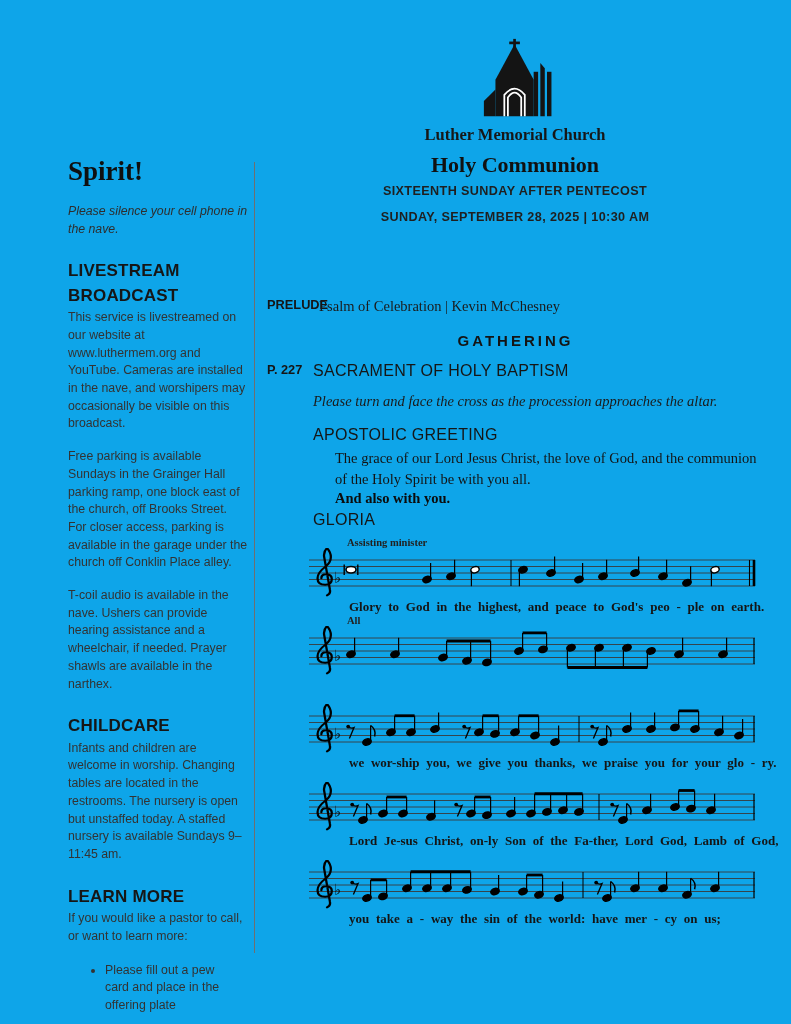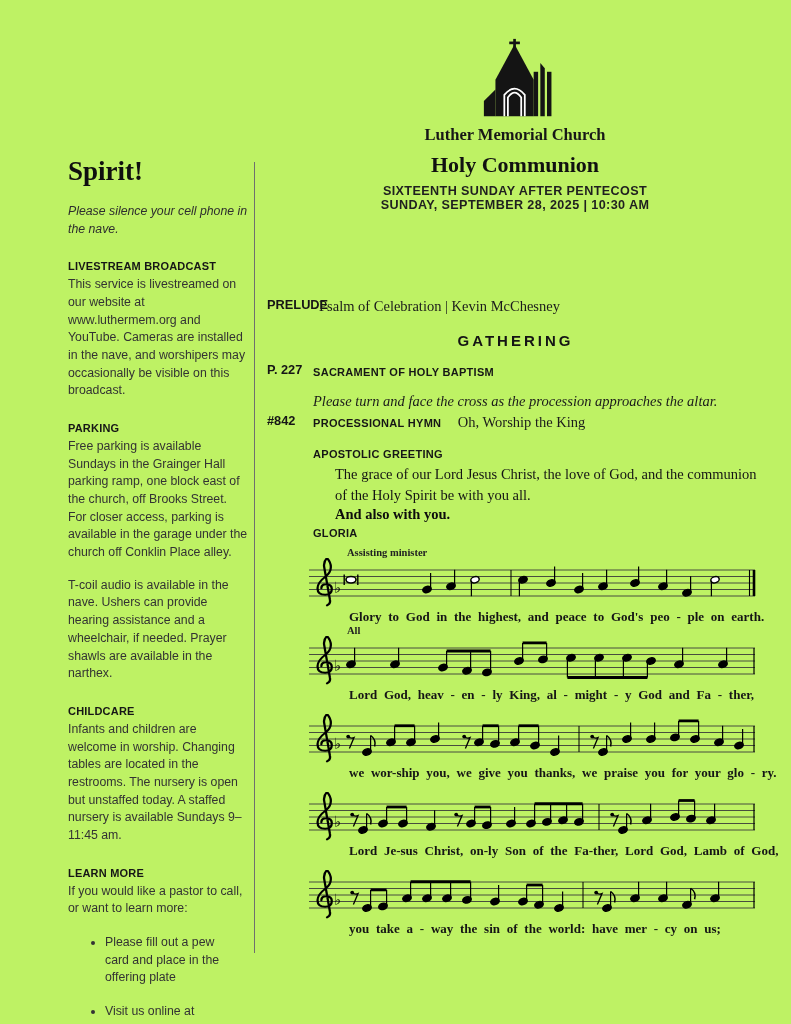--- a/index.html
+++ b/index.html
@@ -1,38 +1,38 @@
 <!DOCTYPE html>
 <html><head>
 <meta charset="utf-8">
 <style>
   html,body{margin:0;padding:0;background:#fff;}
-  .page{position:relative;width:791px;height:1024px;background:#bef264;overflow:hidden;
+  .page{position:relative;width:791px;height:1024px;background:#0ea5e9;overflow:hidden;
         font-family:"Liberation Sans",sans-serif;color:#2b2b2b;}
   
   .header{position:absolute;left:267px;top:38px;width:496px;text-align:center;}
   .logo{display:inline-block;width:96px;height:80px;}
   .church-name{font-family:"Liberation Serif",serif;font-weight:bold;font-size:16.5px;color:#171717;margin-top:3px;}
   .service-title{font-family:"Liberation Serif",serif;font-weight:bold;font-size:22px;color:#111;margin-top:7px;}
   .subtitle{font-size:12.6px;font-weight:bold;letter-spacing:.4px;color:#1f1f1f;margin-top:6px;}
-  .subtitle + .subtitle{margin-top:0;}
+  .subtitle + .subtitle{margin-top:12px;}
   
   .sidebar{position:absolute;left:68px;top:152px;width:180px;font-size:12.3px;line-height:1.44;color:#333;}
   .welcome{font-family:"Liberation Serif",serif;font-weight:bold;font-size:27px;color:#0f0f0f;margin:0 0 12px 0;}
   .silence{font-style:italic;margin:0 0 15px 0;color:#2e2e2e;}
   .side-sec{margin-bottom:15px;}
-  .side-h{font-weight:bold;font-size:11px;color:#161616;letter-spacing:.2px;margin-bottom:1px;margin-top:21px;}
+  .side-h{font-weight:bold;font-size:17px;color:#161616;letter-spacing:.2px;margin-bottom:1px;margin-top:21px;}
   .side-bullets{margin:0;padding-left:21px;}
   .side-bullets li{margin:16px;}
   .divider{position:absolute;left:254px;top:162px;width:1px;height:791px;background:#6f6f6f;}
   
   .main{position:absolute;left:267px;top:296px;width:497px;}
   .row{position:relative;padding-left:46px;}
   .hang{position:absolute;left:0;top:1px;font-weight:bold;font-size:12.8px;color:#161616;}
-  .lbl{font-weight:bold;font-size:11px;letter-spacing:.3px;color:#161616;}
+  .lbl{font-weight:normal;font-size:16px;letter-spacing:.3px;color:#161616;}
   .serif{font-family:"Liberation Serif",serif;font-size:14.5px;color:#1b1b1b;}
   .prelude .serif{margin-left:6px;}
   .gathering{text-align:center;font-weight:bold;font-size:15px;letter-spacing:3px;color:#141414;margin:16px 0 12px 0;}
   .rubric{font-family:"Liberation Serif",serif;font-style:italic;font-size:14.5px;color:#1b1b1b;
           padding-left:46px;margin:12px 0 2px 0;}
   .item{margin:0 0 0 0;line-height:1.25;}
   .hymn-title{margin-left:12px;}
   .greeting{margin-top:16px;}
   .greet-h{padding-left:46px;}
   .greet-p{font-family:"Liberation Serif",serif;font-size:14.5px;color:#141414;margin:4px 0 0 0;
@@ -77,21 +77,20 @@
 
   <aside class="sidebar">
     <h1 class="welcome">Spirit!</h1>
     <p class="silence">Please silence your cell phone in the nave.</p>
 
     <div class="side-sec">
       <div class="side-h">LIVESTREAM BROADCAST</div>
       <div>This service is livestreamed on our website at www.luthermem.org and YouTube. Cameras are installed in the nave, and worshipers may occasionally be visible on this broadcast.</div>
     </div>
     <div class="side-sec">
-      <div class="side-h">PARKING</div>
       <div>Free parking is available Sundays in the Grainger Hall parking ramp, one block east of the church, off Brooks Street. For closer access, parking is available in the garage under the church off Conklin Place alley.</div>
     </div>
     <div class="side-sec">
       <div>T-coil audio is available in the nave. Ushers can provide hearing assistance and a wheelchair, if needed. Prayer shawls are available in the narthex.</div>
     </div>
     <div class="side-sec">
       <div class="side-h">CHILDCARE</div>
       <div>Infants and children are welcome in worship. Changing tables are located in the restrooms. The nursery is open but unstaffed today. A staffed nursery is available Sundays 9–11:45 am.</div>
     </div>
     <div class="side-sec">
@@ -113,25 +112,20 @@
     </div>
 
     <h2 class="gathering">GATHERING</h2>
 
     <div class="row item">
       <span class="hang">P. 227</span>
       <span class="lbl">SACRAMENT OF HOLY BAPTISM</span>
     </div>
 
     <p class="rubric">Please turn and face the cross as the procession approaches the altar.</p>
-    <div class="row item">
-      <span class="hang">#842</span>
-      <span class="lbl">PROCESSIONAL HYMN</span>
-      <span class="serif hymn-title">Oh, Worship the King</span>
-    </div>
 
     <section class="greeting">
       <div class="lbl greet-h">APOSTOLIC GREETING</div>
       <p class="greet-p">The grace of our Lord Jesus Christ, the love of God, and the communion of the Holy Spirit be with you all.</p>
       <p class="greet-r">And also with you.</p>
     </section>
 
     <div class="lbl gloria-h">GLORIA</div>
 
     <div class="staves" id="staves">
@@ -210,21 +204,20 @@
             <line x1="219.6" y1="24" x2="219.6" y2="6.875" stroke="#000" stroke-width="1.2"></line>
             <line x1="243.6" y1="22.375" x2="243.6" y2="6.875" stroke="#000" stroke-width="1.2"></line>
             <line x1="219.6" y1="6.875" x2="243.6" y2="6.875" stroke="#000" stroke-width="2.8"></line>
             <line x1="264.4" y1="22.75" x2="264.4" y2="41.5" stroke="#000" stroke-width="1.2"></line>
             <line x1="292.4" y1="22.75" x2="292.4" y2="41.5" stroke="#000" stroke-width="1.2"></line>
             <line x1="320.4" y1="22.75" x2="320.4" y2="41.5" stroke="#000" stroke-width="1.2"></line>
             <line x1="344.4" y1="26" x2="344.4" y2="41.5" stroke="#000" stroke-width="1.2"></line>
             <line x1="264.4" y1="41.5" x2="344.4" y2="41.5" stroke="#000" stroke-width="2.8"></line>
             <line x1="451" y1="12" x2="451" y2="38" stroke="#000" stroke-width="1.2"></line>
           </svg>
-          <div class="stave-lyrics">Lord God, heav - en - ly King, al - might - y God and Fa - ther,</div>
         </div>
         <div class="stave">
           <div class="stave-voice"></div>
           <svg class="stave-svg" viewBox="0 0 460 56" width="460" height="56">
             <line x1="6" y1="12" x2="452" y2="12" stroke="#3a3a3a" stroke-width="0.9"></line>
             <line x1="6" y1="18.5" x2="452" y2="18.5" stroke="#3a3a3a" stroke-width="0.9"></line>
             <line x1="6" y1="25" x2="452" y2="25" stroke="#3a3a3a" stroke-width="0.9"></line>
             <line x1="6" y1="31.5" x2="452" y2="31.5" stroke="#3a3a3a" stroke-width="0.9"></line>
             <line x1="6" y1="38" x2="452" y2="38" stroke="#3a3a3a" stroke-width="0.9"></line>
             <path d="M19 60 q4 -2 3 -7 L16 13 q-1 -7 3 -11 q4 5 4 11 q0 7 -6 12 q-8 7 -8 14 q0 8 8 8 q7 0 7 -7 q0 -6 -6 -6 q-5 0 -5 5" fill="none" stroke="#000" stroke-width="2.4" stroke-linecap="round" transform="translate(6,-1.5) scale(0.95,0.815)"></path>

